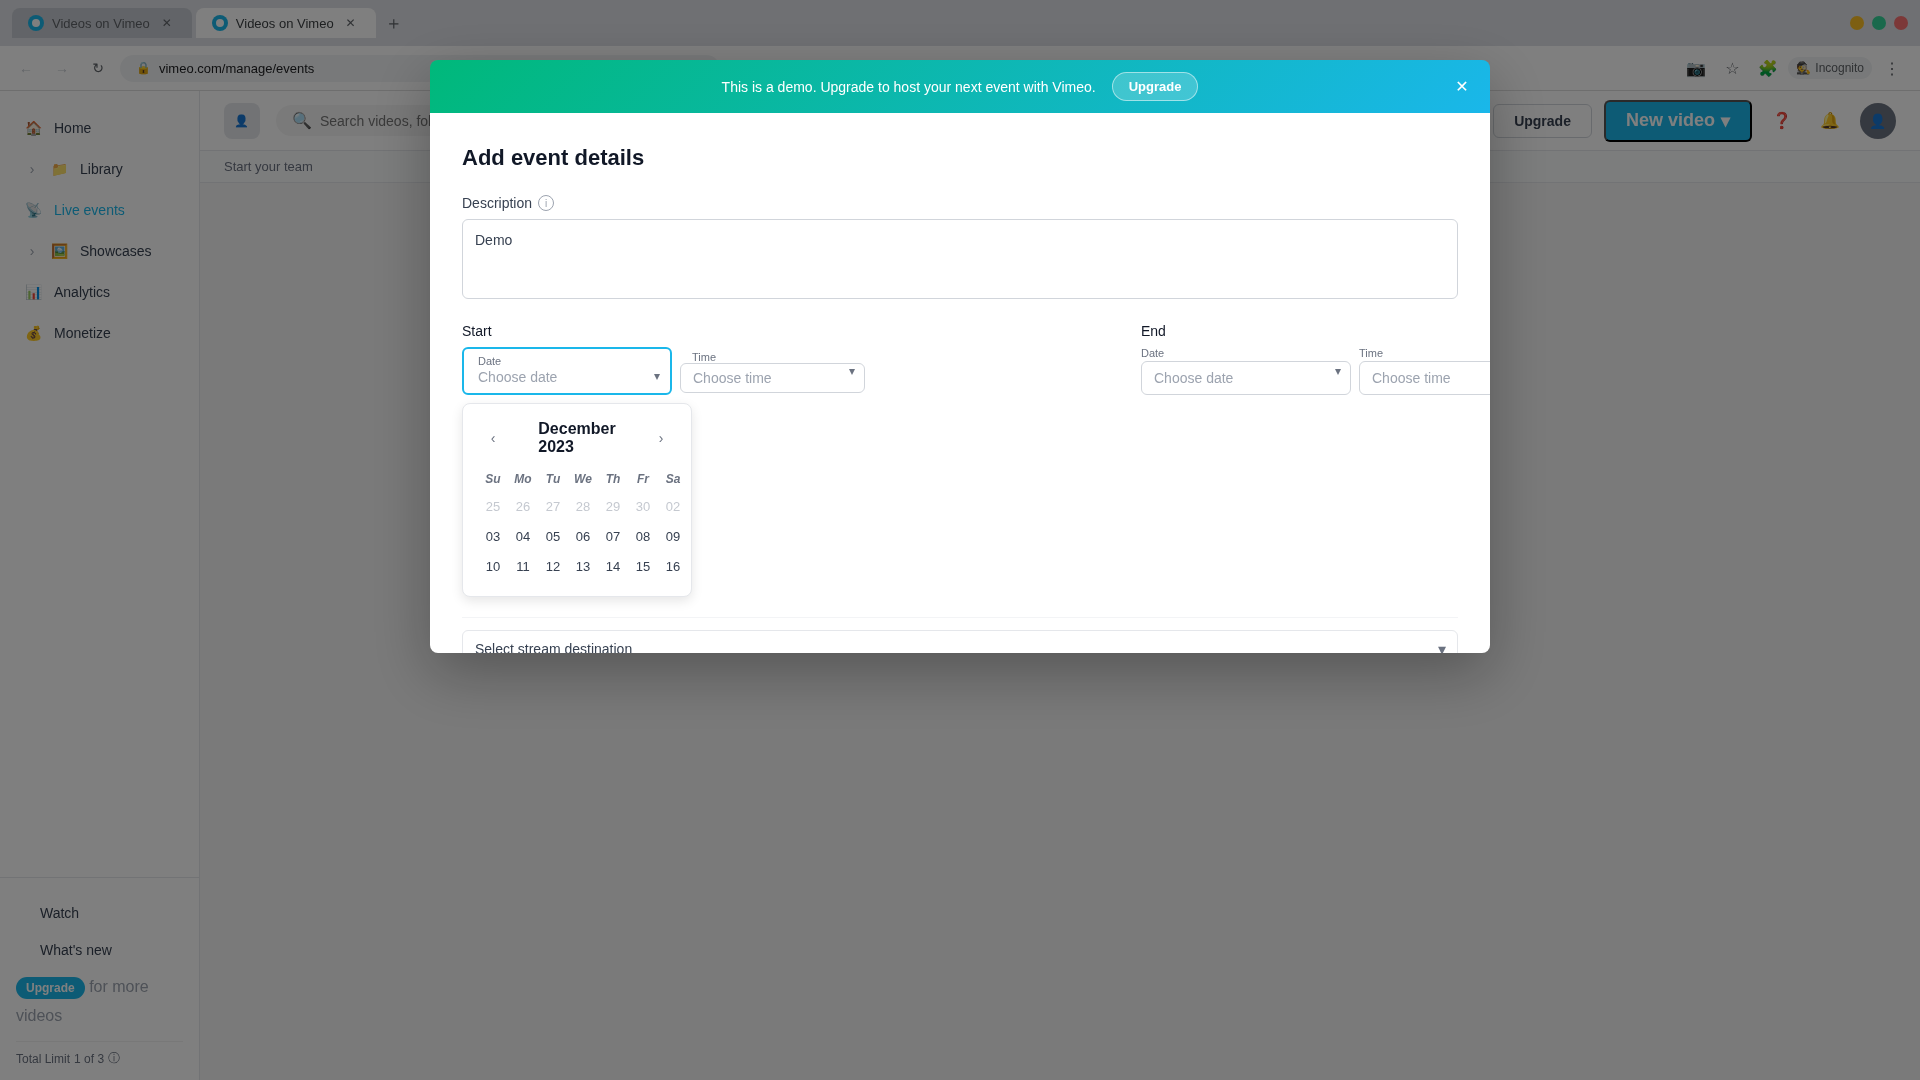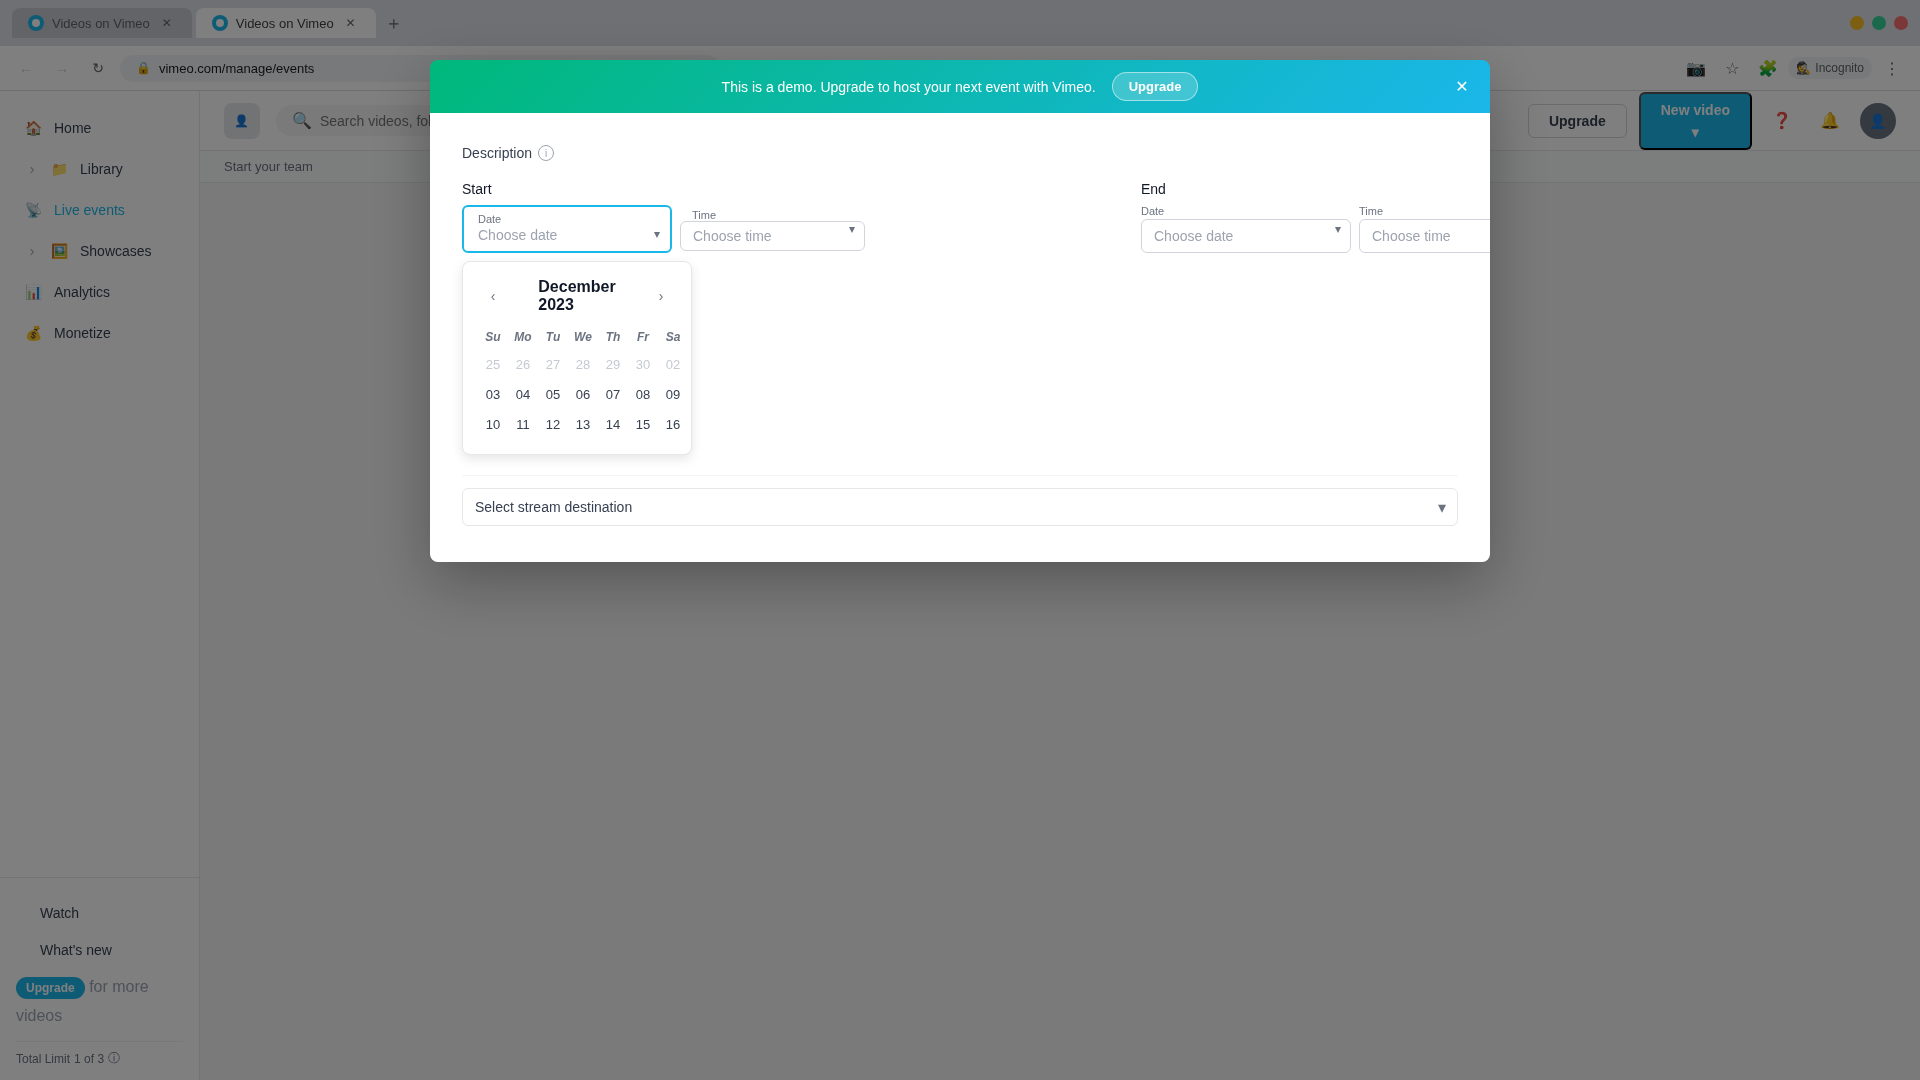--- a/index.html
+++ b/index.html
@@ -50,21 +50,21 @@
     
     .main-content { flex: 1; overflow: auto; position: relative; }
 
     
     .vimeo-header { background: #fff; border-bottom: 1px solid #e5e7eb; padding: 0 24px; display: flex; align-items: center; height: 60px; gap: 16px; }
     .vimeo-logo { display: flex; align-items: center; gap: 8px; }
     .header-search { display: flex; align-items: center; background: #f5f5f5; border-radius: 20px; padding: 6px 16px; gap: 8px; flex: 0 0 360px; }
     .header-search input { border: none; background: transparent; font-size: 14px; color: #374151; outline: none; width: 100%; }
     .header-actions { margin-left: auto; display: flex; align-items: center; gap: 12px; }
     .upgrade-btn { background: #fff; border: 1px solid #d1d5db; color: #374151; padding: 8px 20px; border-radius: 6px; font-size: 14px; font-weight: 600; cursor: pointer; }
-    .new-video-btn { background: #1ab7ea; color: #fff; padding: 8px 20px; border-radius: 6px; font-size: 14px; font-weight: 600; cursor: pointer; display: flex; align-items: center; gap: 6px; flex-direction: column; }
+    .new-video-btn { background: #1ab7ea; color: #fff; padding: 8px 20px; border-radius: 6px; font-size: 18px; font-weight: 600; cursor: pointer; display: flex; align-items: center; gap: 6px; }
     .header-icon-btn { width: 36px; height: 36px; border-radius: 50%; display: flex; align-items: center; justify-content: center; cursor: pointer; color: #6b7280; }
     .avatar { width: 36px; height: 36px; border-radius: 50%; background: #6b7280; display: flex; align-items: center; justify-content: center; color: #fff; font-size: 14px; cursor: pointer; }
 
     
     .team-bar { background: #f9fafb; border-bottom: 1px solid #e5e7eb; padding: 8px 24px; font-size: 13px; color: #6b7280; display: flex; align-items: center; }
 
     
     .overlay { position: fixed; top: 0; left: 0; width: 100%; height: 100%; background: rgba(0,0,0,0.5); z-index: 100; display: flex; align-items: flex-start; justify-content: center; padding-top: 60px; }
 
     
@@ -254,26 +254,28 @@
   <div class="modal-wrapper">
 
     <div class="demo-banner">
       <span class="demo-banner-text">This is a demo. Upgrade to host your next event with Vimeo.</span>
       <button class="demo-upgrade-btn">Upgrade</button>
       <div class="demo-close">✕</div>
     </div>
 
     <div class="modal">
       <div class="modal-body">
+        <h2 class="modal-title">Add event details</h2>
 
         <div class="form-section">
           <div class="form-label">
             <span>Description</span>
             <div class="info-icon">i</div>
           </div>
+          <textarea class="description-textarea" style="">Demo</textarea>
         </div>
 
         <div class="date-time-row">
 
           <div class="date-time-group">
             <div class="date-time-label">Start</div>
             <div class="date-time-inputs">
 
               <div class="date-select active">
                 <div style="padding: 2px; position: relative;">

